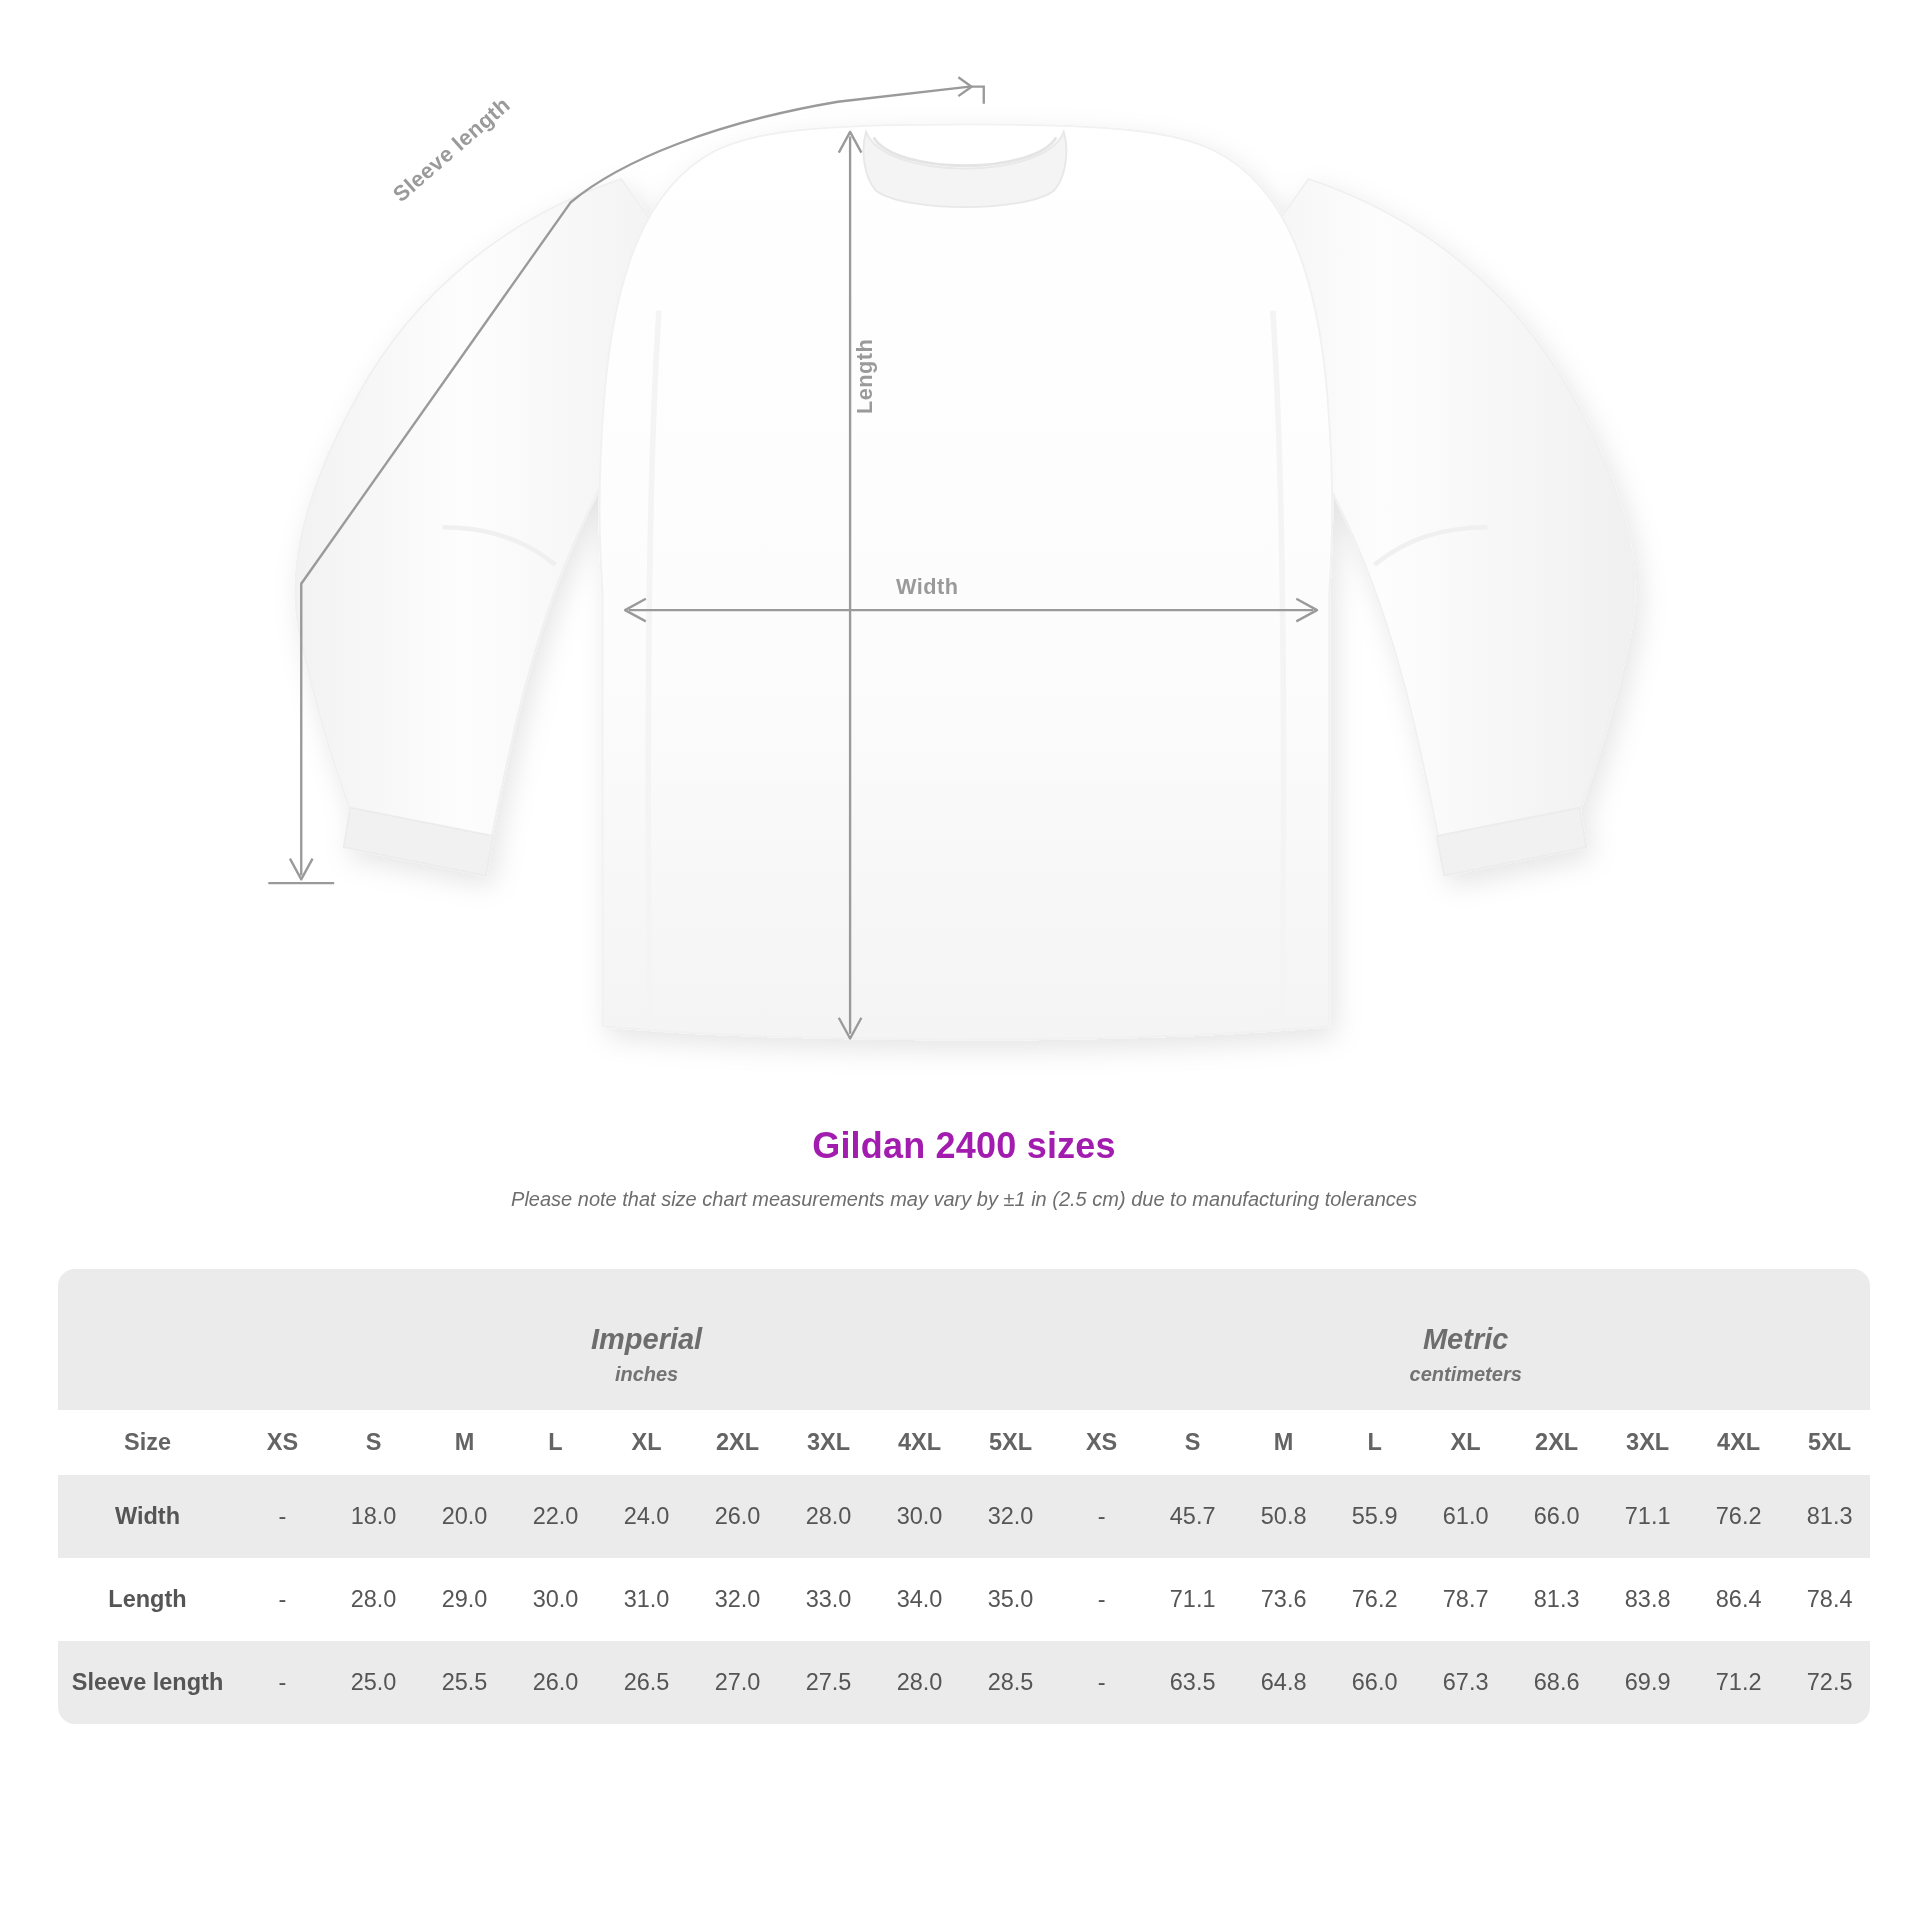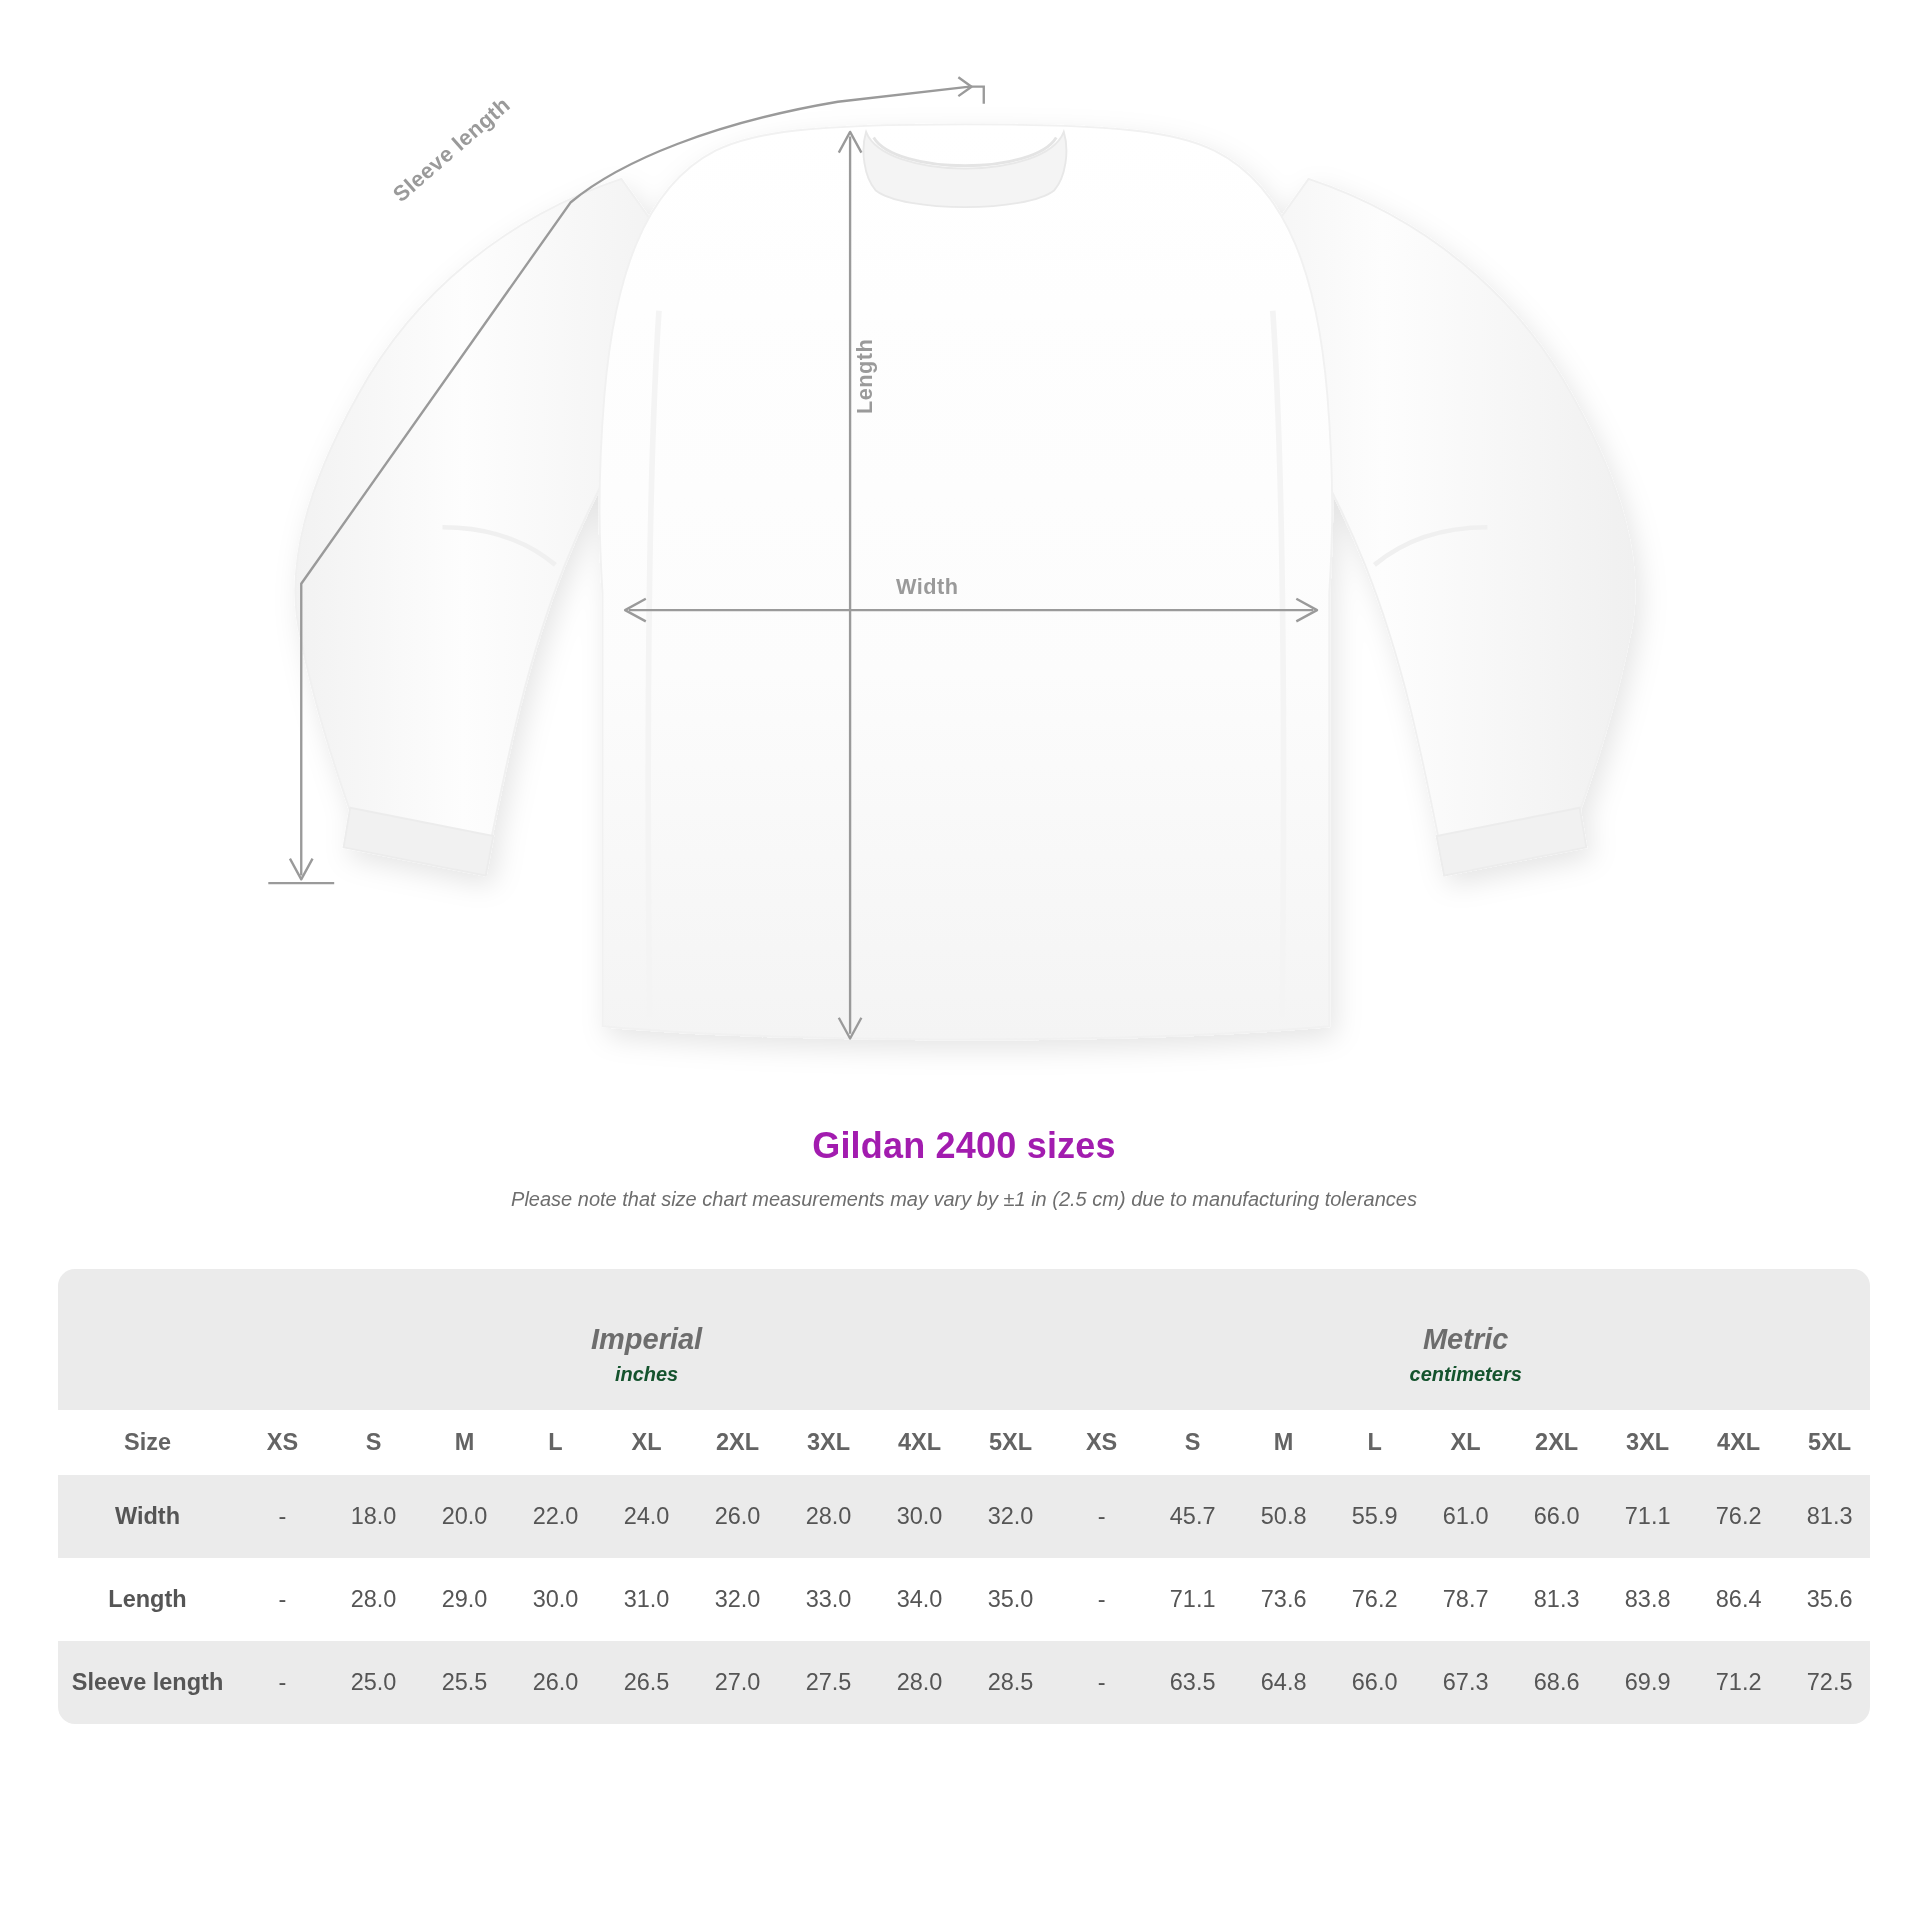--- a/index.html
+++ b/index.html
@@ -111,21 +111,21 @@
     font-style: italic;
     font-weight: bold;
     color: #6d6d6d;
     display: block;
     margin-bottom: 7.5px;
     margin-top: 28px;
   }
   .unit-sub {
     font-size: 20px;
     font-style: italic;
-    color: #14532d;
+    color: #737373;
     display: block;
   }
 
   
   tr.size-row th {
     background: #ffffff;
     padding: 19px 0;
     font-size: 23.5px;
     font-weight: bold;
     color: #646464;
@@ -340,21 +340,21 @@
           <td class="val">34.0</td>
           <td class="val">35.0</td>
           <td class="val">-</td>
           <td class="val">71.1</td>
           <td class="val">73.6</td>
           <td class="val">76.2</td>
           <td class="val">78.7</td>
           <td class="val">81.3</td>
           <td class="val">83.8</td>
           <td class="val">86.4</td>
-          <td class="val">35.6</td>
+          <td class="val">78.4</td>
         </tr>
         <tr class="band shaded">
           <td class="rowhead">Sleeve length</td>
           <td class="val">-</td>
           <td class="val">25.0</td>
           <td class="val">25.5</td>
           <td class="val">26.0</td>
           <td class="val">26.5</td>
           <td class="val">27.0</td>
           <td class="val">27.5</td>

